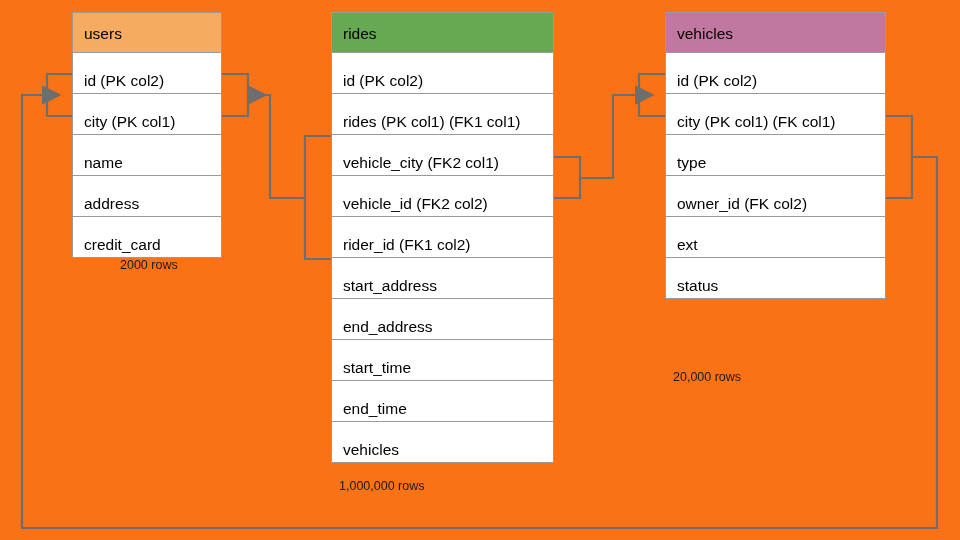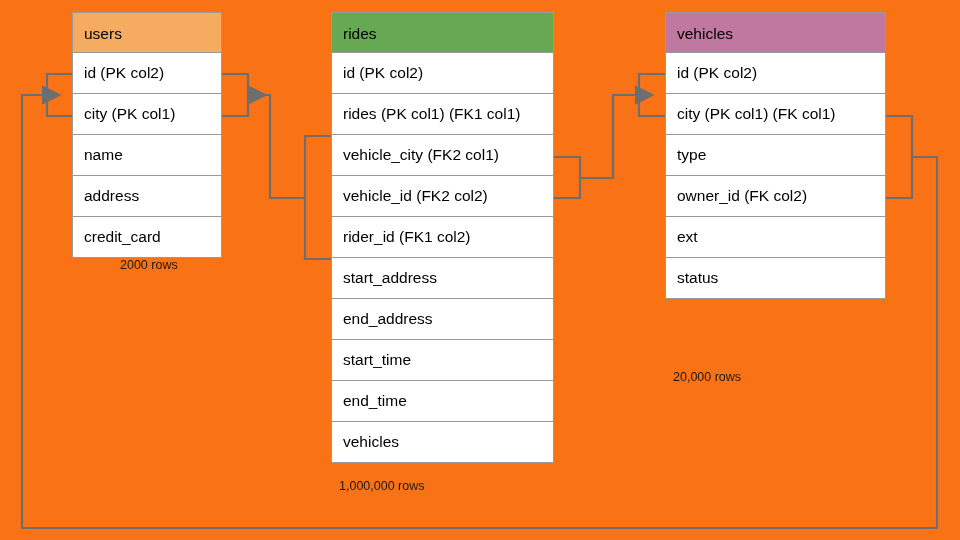--- a/index.html
+++ b/index.html
@@ -29,21 +29,21 @@
     font-size: 15.5px;
     color: #000000;
     border: 1px solid #9a9a9a;
     white-space: nowrap;
     overflow: hidden;
   }
   .tbl-row {
     box-sizing: border-box;
     height: 41px;
     line-height: 40px;
-    padding: 0 0 0 11px;
+    padding: 8px 0 0 11px;
     font-size: 15.5px;
     color: #000000;
     background: #ffffff;
     border: 1px solid #9a9a9a;
     border-top: none;
     white-space: nowrap;
     overflow: hidden;
   }
   .rows-label {
     position: absolute;

